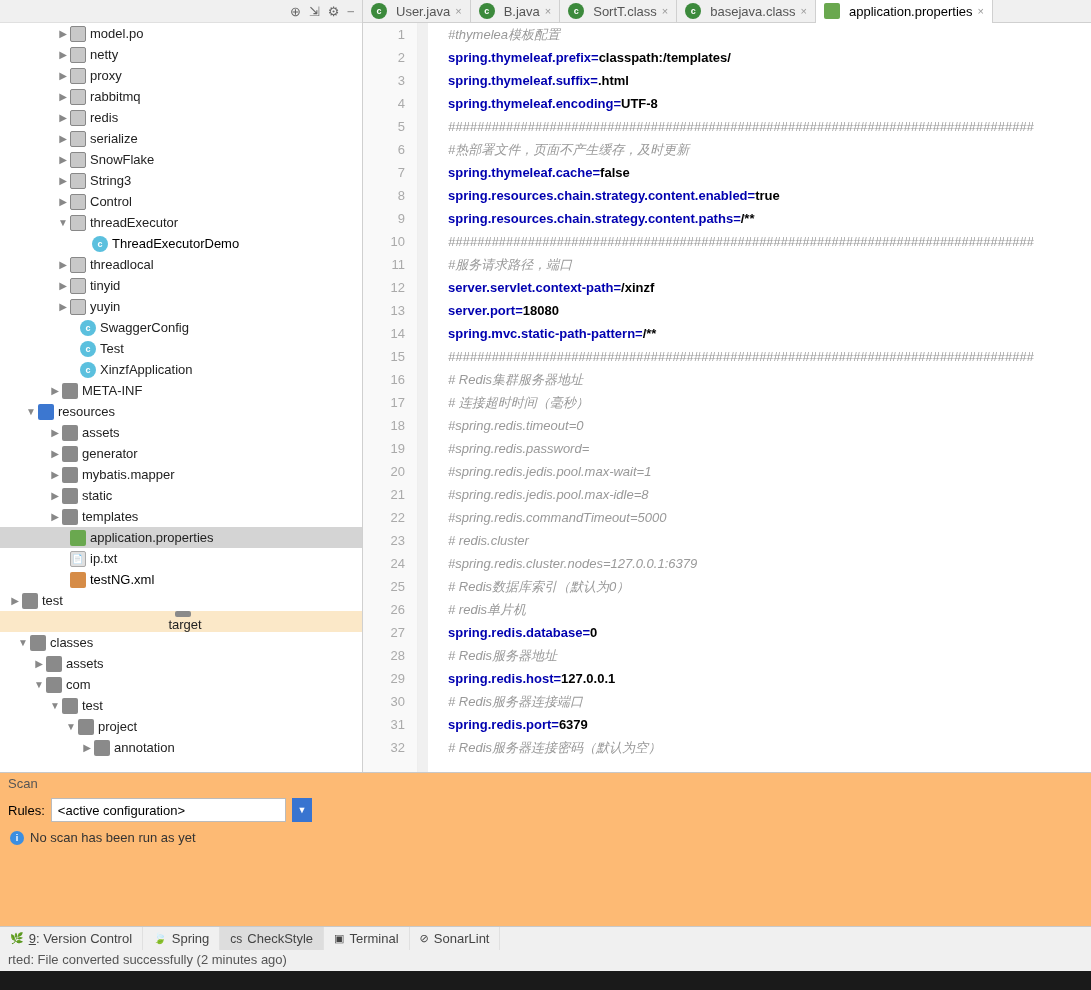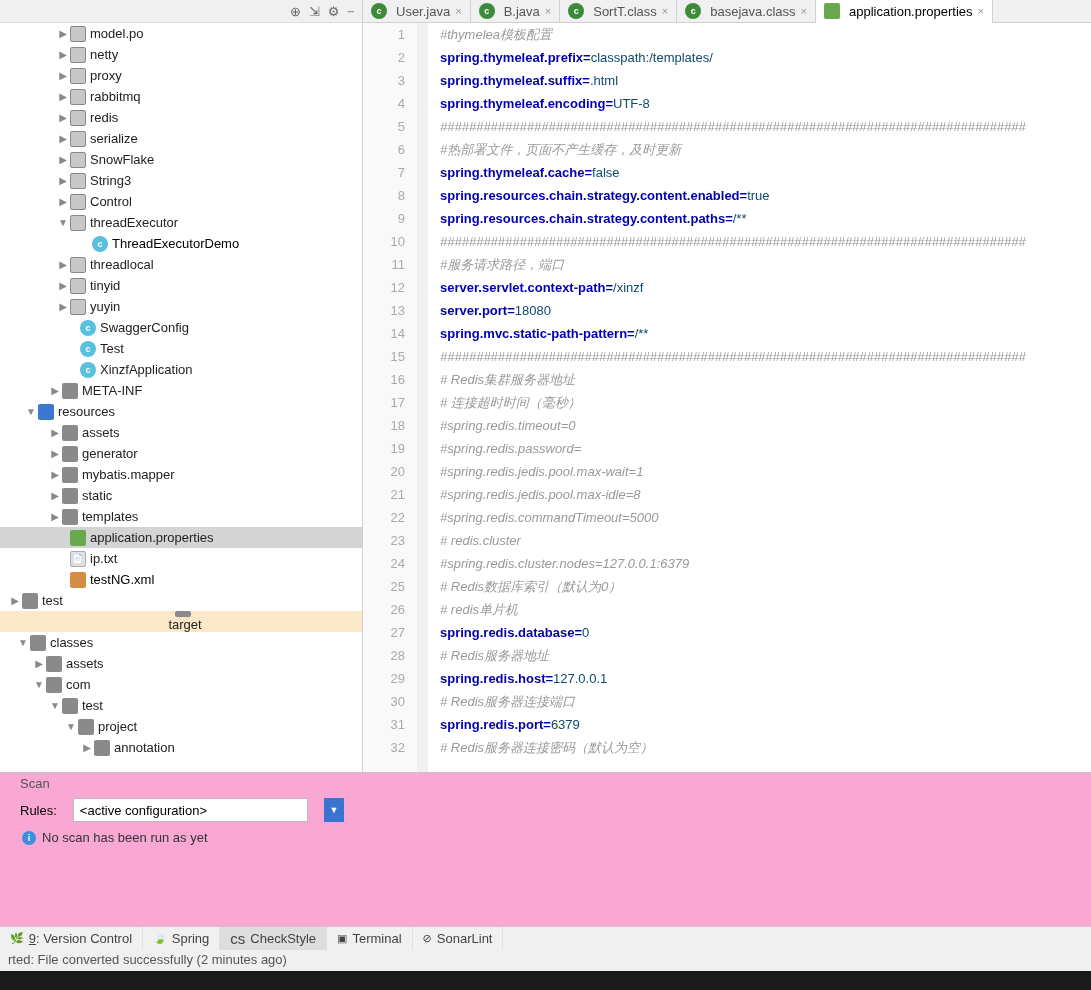--- a/index.html
+++ b/index.html
@@ -23,27 +23,27 @@
 .tnode-lbl { color:#222; }
 .tnode-lbl.green { color:#000000; }
 .editor { flex:1; display:flex; flex-direction:column; background:#fff; }
 .tabs { height:23px; background:#f0f0f0; border-bottom:1px solid #d0d0d0; display:flex; align-items:center; }
 .tab { height:23px; display:flex; align-items:center; padding:0 8px; border-right:1px solid #d0d0d0; gap:5px; cursor:pointer; color:#555; }
 .tab.active { background:#fff; color:#000; }
 .tab-close { color:#999; font-size:11px; }
 .code-area { flex:1; display:flex; font-family:Consolas,Monaco,monospace; overflow:hidden; }
 .gutter { width:55px; background:#f9f9f9; border-right:1px solid #eee; text-align:right; padding-right:12px; color:#aaa; line-height:23px; font-size:13px; }
 .gutter-mark { width:10px; background:#f0f0f0; }
-.code { flex:1; padding-left:12px; line-height:23px; font-size:14px; white-space:pre; overflow:hidden; }
+.code { flex:1; padding-left:20px; line-height:23px; font-size:14px; white-space:pre; overflow:hidden; }
 .c { color:#999; font-style:italic; }
 .k { color:#0000b0; font-weight:bold; }
-.v { color:#0c4a6e; font-weight:normal; }
-.panel { position:absolute; left:0; right:0; top:772px; height:154px; background:#f9a8d4; border-top:1px solid #c8c8c8;padding-left:12px; }
+.v { color:#000000; font-weight:bold; }
+.panel { position:absolute; left:0; right:0; top:772px; height:154px; background:#fdba74; border-top:1px solid #c8c8c8; }
 .panel-title { padding:3px 8px; color:#555; }
-.rules-row { display:flex; align-items:center; padding:4px 8px; gap:16px; }
+.rules-row { display:flex; align-items:center; padding:4px 8px; gap:6px; }
 .rules-sel { width:235px; height:24px; border:1px solid #bbb; background:#fff; padding:0 6px; display:flex; align-items:center; justify-content:space-between; }
 .rules-sel-btn { width:20px; height:24px; background:#3874d0; color:#fff; display:flex; align-items:center; justify-content:center; font-size:9px; }
 .info-row { padding:4px 10px; color:#333; display:flex; align-items:center; gap:6px; }
 .info-ic { width:14px; height:14px; border-radius:50%; background:#3b8ee0; color:#fff; font-size:9px; display:flex; align-items:center; justify-content:center; font-weight:bold; }
 .bottom-tabs { position:absolute; left:0; right:0; top:926px; height:24px; background:#f0f0f0; border-top:1px solid #c8c8c8; display:flex; align-items:center; }
 .btab { height:24px; display:flex; align-items:center; padding:0 10px; gap:5px; cursor:pointer; color:#444; border-right:1px solid #e0e0e0; }
 .btab.active { background:#ddd; }
 .status { position:absolute; left:0; right:0; top:950px; height:21px; background:#f0f0f0; padding:2px 8px; color:#555; }
 .taskbar { position:absolute; left:0; right:0; top:971px; height:19px; background:#1a1a1a; }
 </style>
@@ -323,21 +323,21 @@
 <div class="bottom-tabs" id="btabs">
     <div class="btab">
       <span style="font-size:11px">🌿</span>
       <span><u>9</u>: Version Control</span>
     </div>
     <div class="btab">
       <span style="font-size:11px">🍃</span>
       <span>Spring</span>
     </div>
     <div class="btab active">
-      <span style="font-size:15px">cs</span>
+      <span style="font-size:12px">cs</span>
       <span>CheckStyle</span>
     </div>
     <div class="btab">
       <span style="font-size:11px">▣</span>
       <span>Terminal</span>
     </div>
     <div class="btab">
       <span style="font-size:11px">⊘</span>
       <span>SonarLint</span>
     </div>

